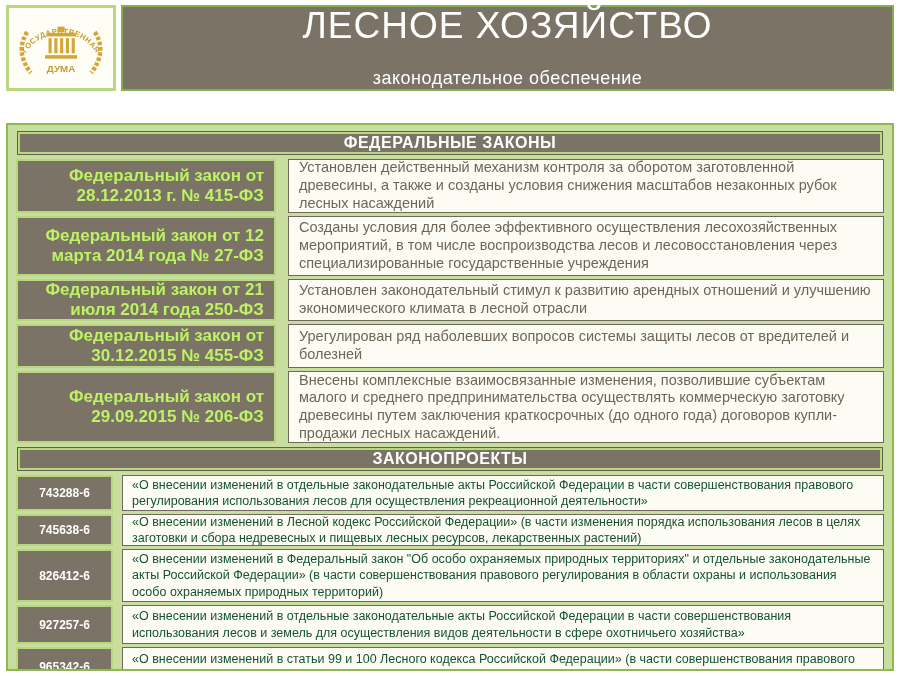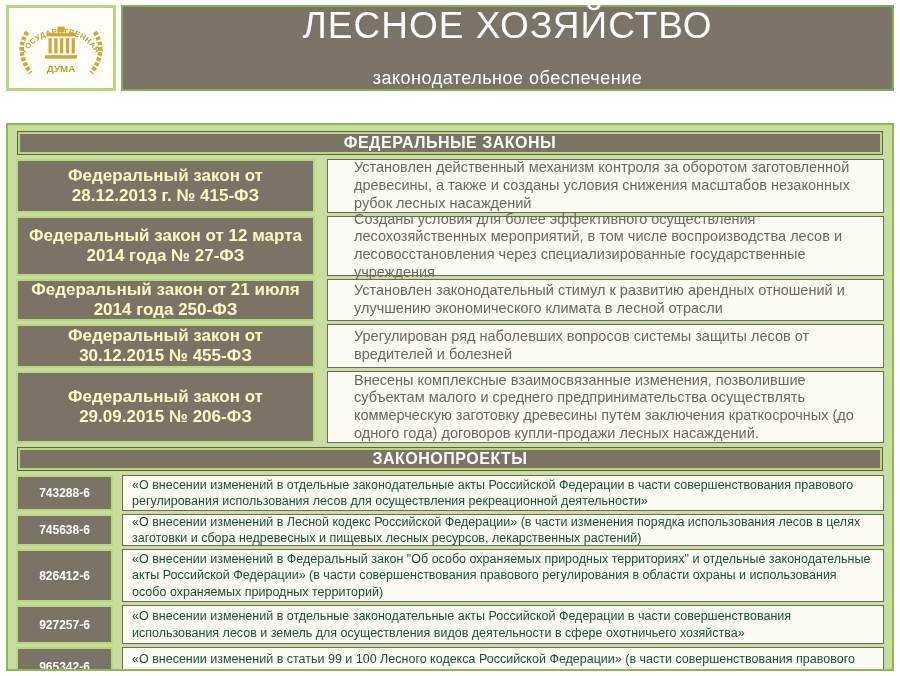--- a/index.html
+++ b/index.html
@@ -32,38 +32,38 @@
   }
   .section-bar{
     background:#7a7366;border:1px solid #62604f;outline:2px solid #b9d77f;outline-offset:-3px;
     color:#fff;font-weight:bold;text-align:center;
     font-size:16px;letter-spacing:.5px;
     padding:2px 0;margin:1px 1px 4px 1px;flex:0 0 auto;
   }
   .law-row,.bill-row{display:flex;gap:12px;margin-bottom:3px;flex:0 0 auto;}
   .bill-row{gap:9px;}
   .cell-law{
-    width:299px;box-sizing:border-box;flex:0 0 auto;
+    width:260px;box-sizing:border-box;flex:0 0 auto;
     background:#7a7366;border:2px solid #b9d77f;
-    color:#fef9c3;font-weight:bold;font-size:17px;line-height:1.2;
-    display:flex;align-items:center;justify-content:center;text-align:center;
+    color:#bef264;font-weight:bold;font-size:17px;line-height:1.2;
+    display:flex;align-items:center;justify-content:center;text-align:right;
     padding:2px 10px;
   }
   .cell-num{
     width:97px;box-sizing:border-box;flex:0 0 auto;
     background:#7a7366;border:2px solid #b9d77f;
     color:#fff;font-weight:bold;font-size:12px;
     display:flex;align-items:center;justify-content:center;text-align:center;
     padding:2px 4px;
   }
   .cell-desc{
     flex:1;box-sizing:border-box;
     background:#fcfcf5;border:1px solid #6d695c;
     color:#6e6759;font-size:14.5px;line-height:1.22;
-    padding:3px 26px;display:flex;flex-direction:column;justify-content:center;
+    padding:3px 10px;display:flex;flex-direction:column;justify-content:center;
   }
   .bill-row .cell-desc{font-size:12.5px;line-height:1.3;color:#14532d;padding:3px 9px;}
   
   .fr0{height:54px}.fr1{height:60px}.fr2{height:42px}.fr3{height:44px}.fr4{height:72px}
   .br0{height:36px}.br1{height:32px}.br2{height:53px}.br3{height:39px}.br4{height:40px}
   .logo-svg text{font-family:"Liberation Sans","DejaVu Sans",sans-serif;font-weight:bold;}
 </style>
 </head>
 <body>
 

